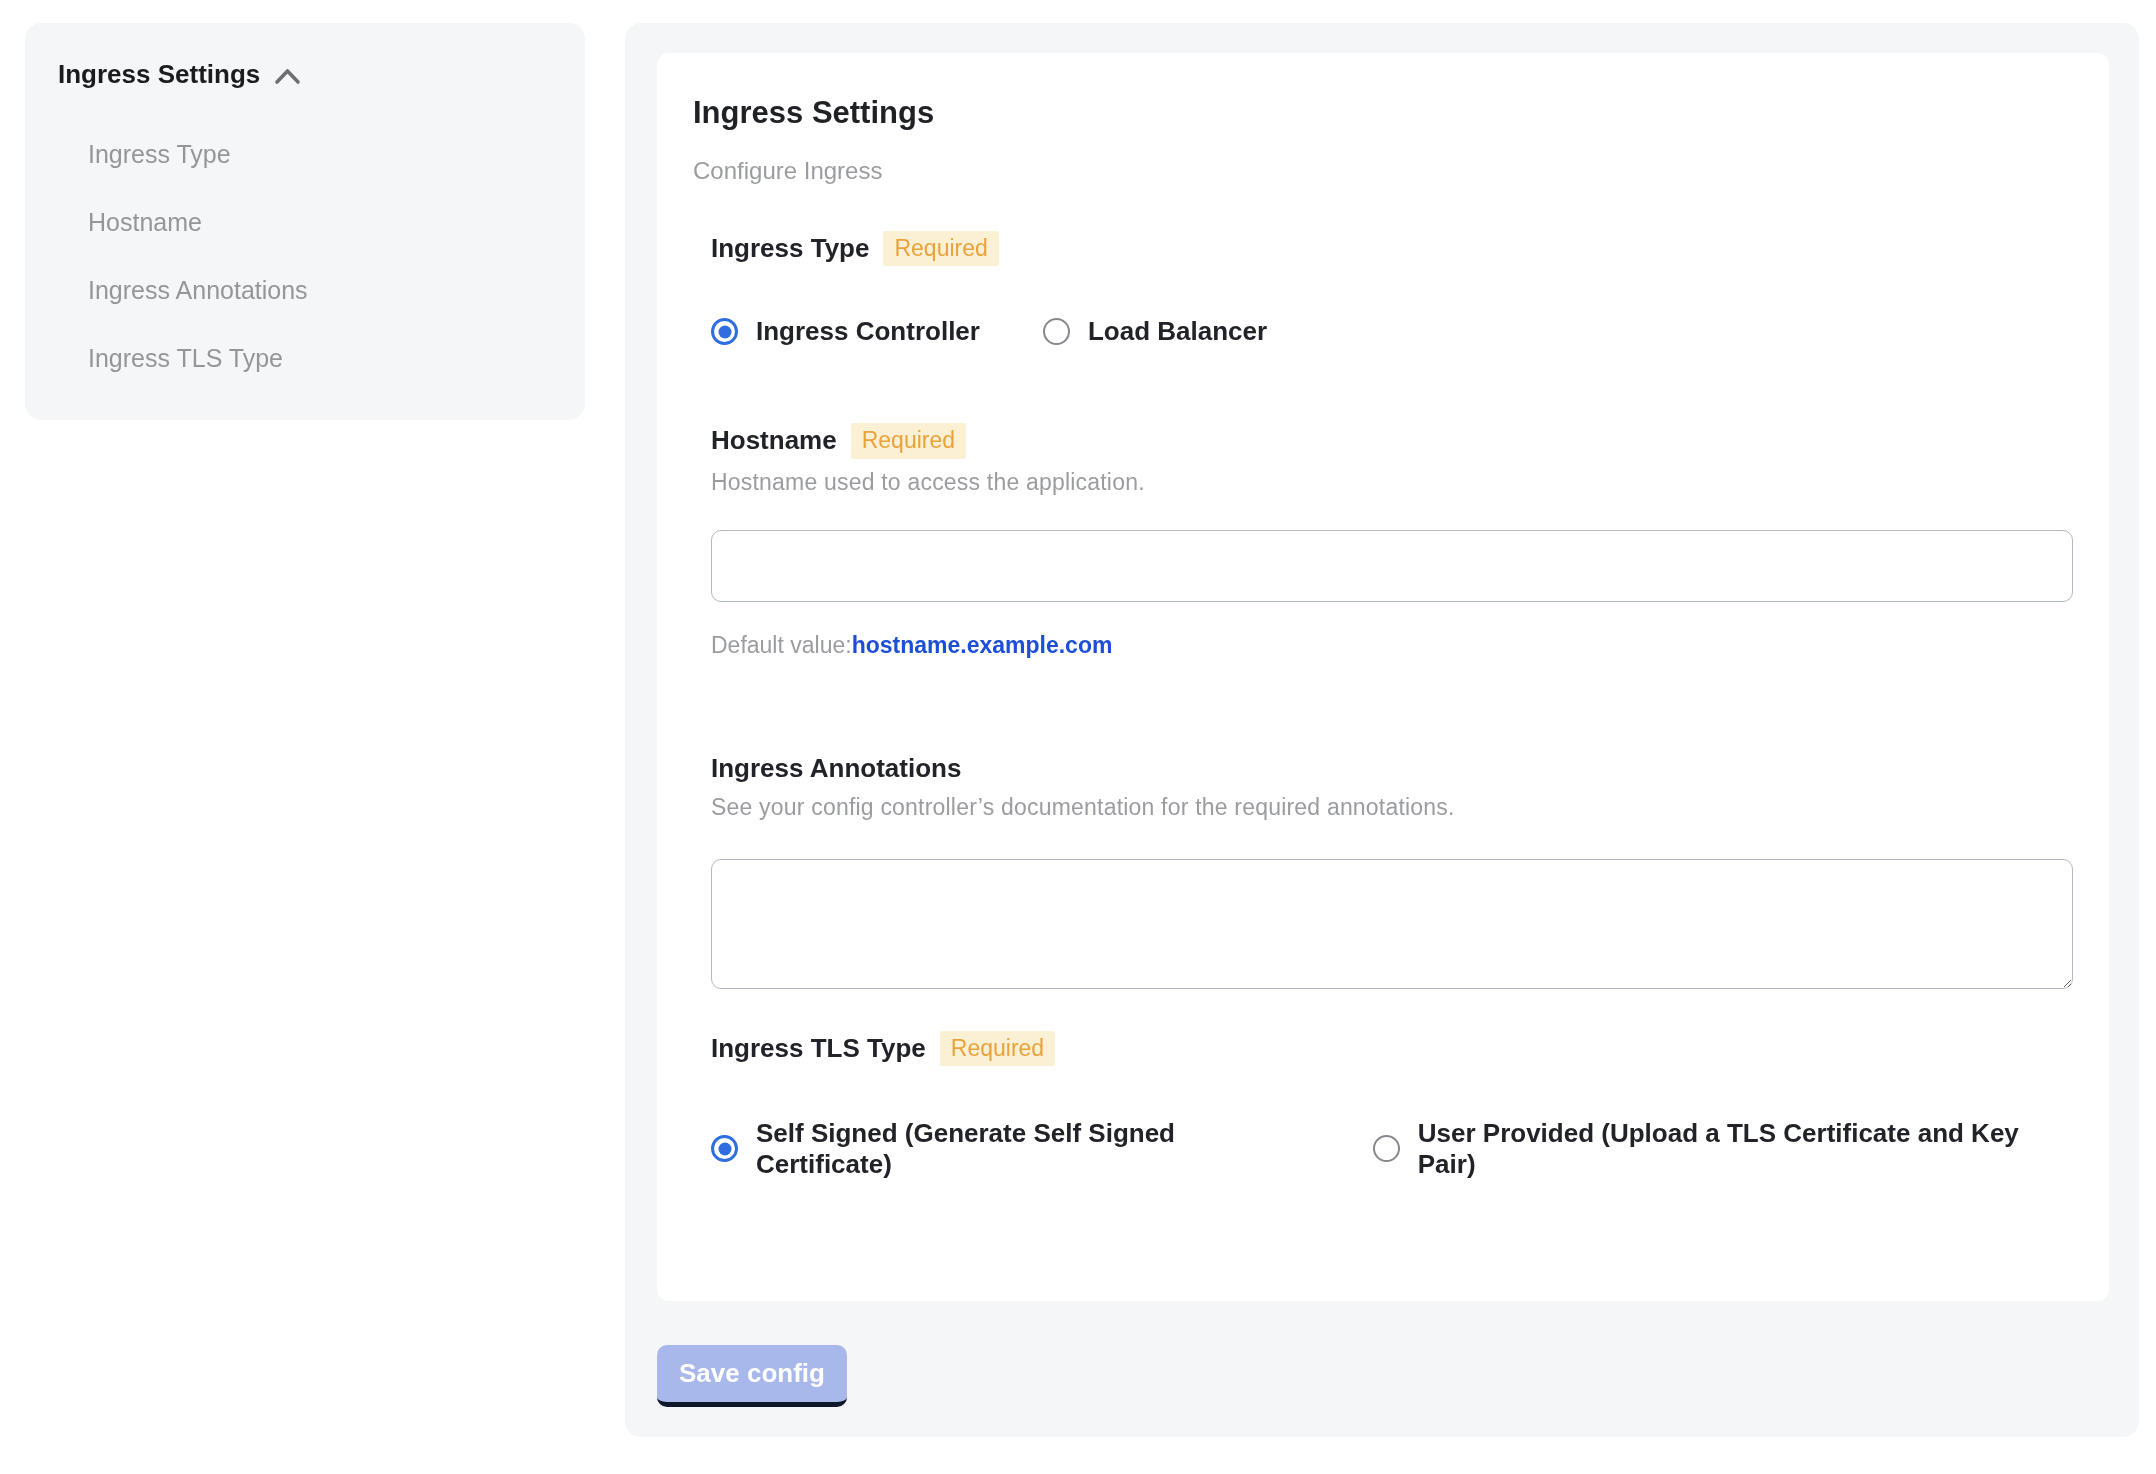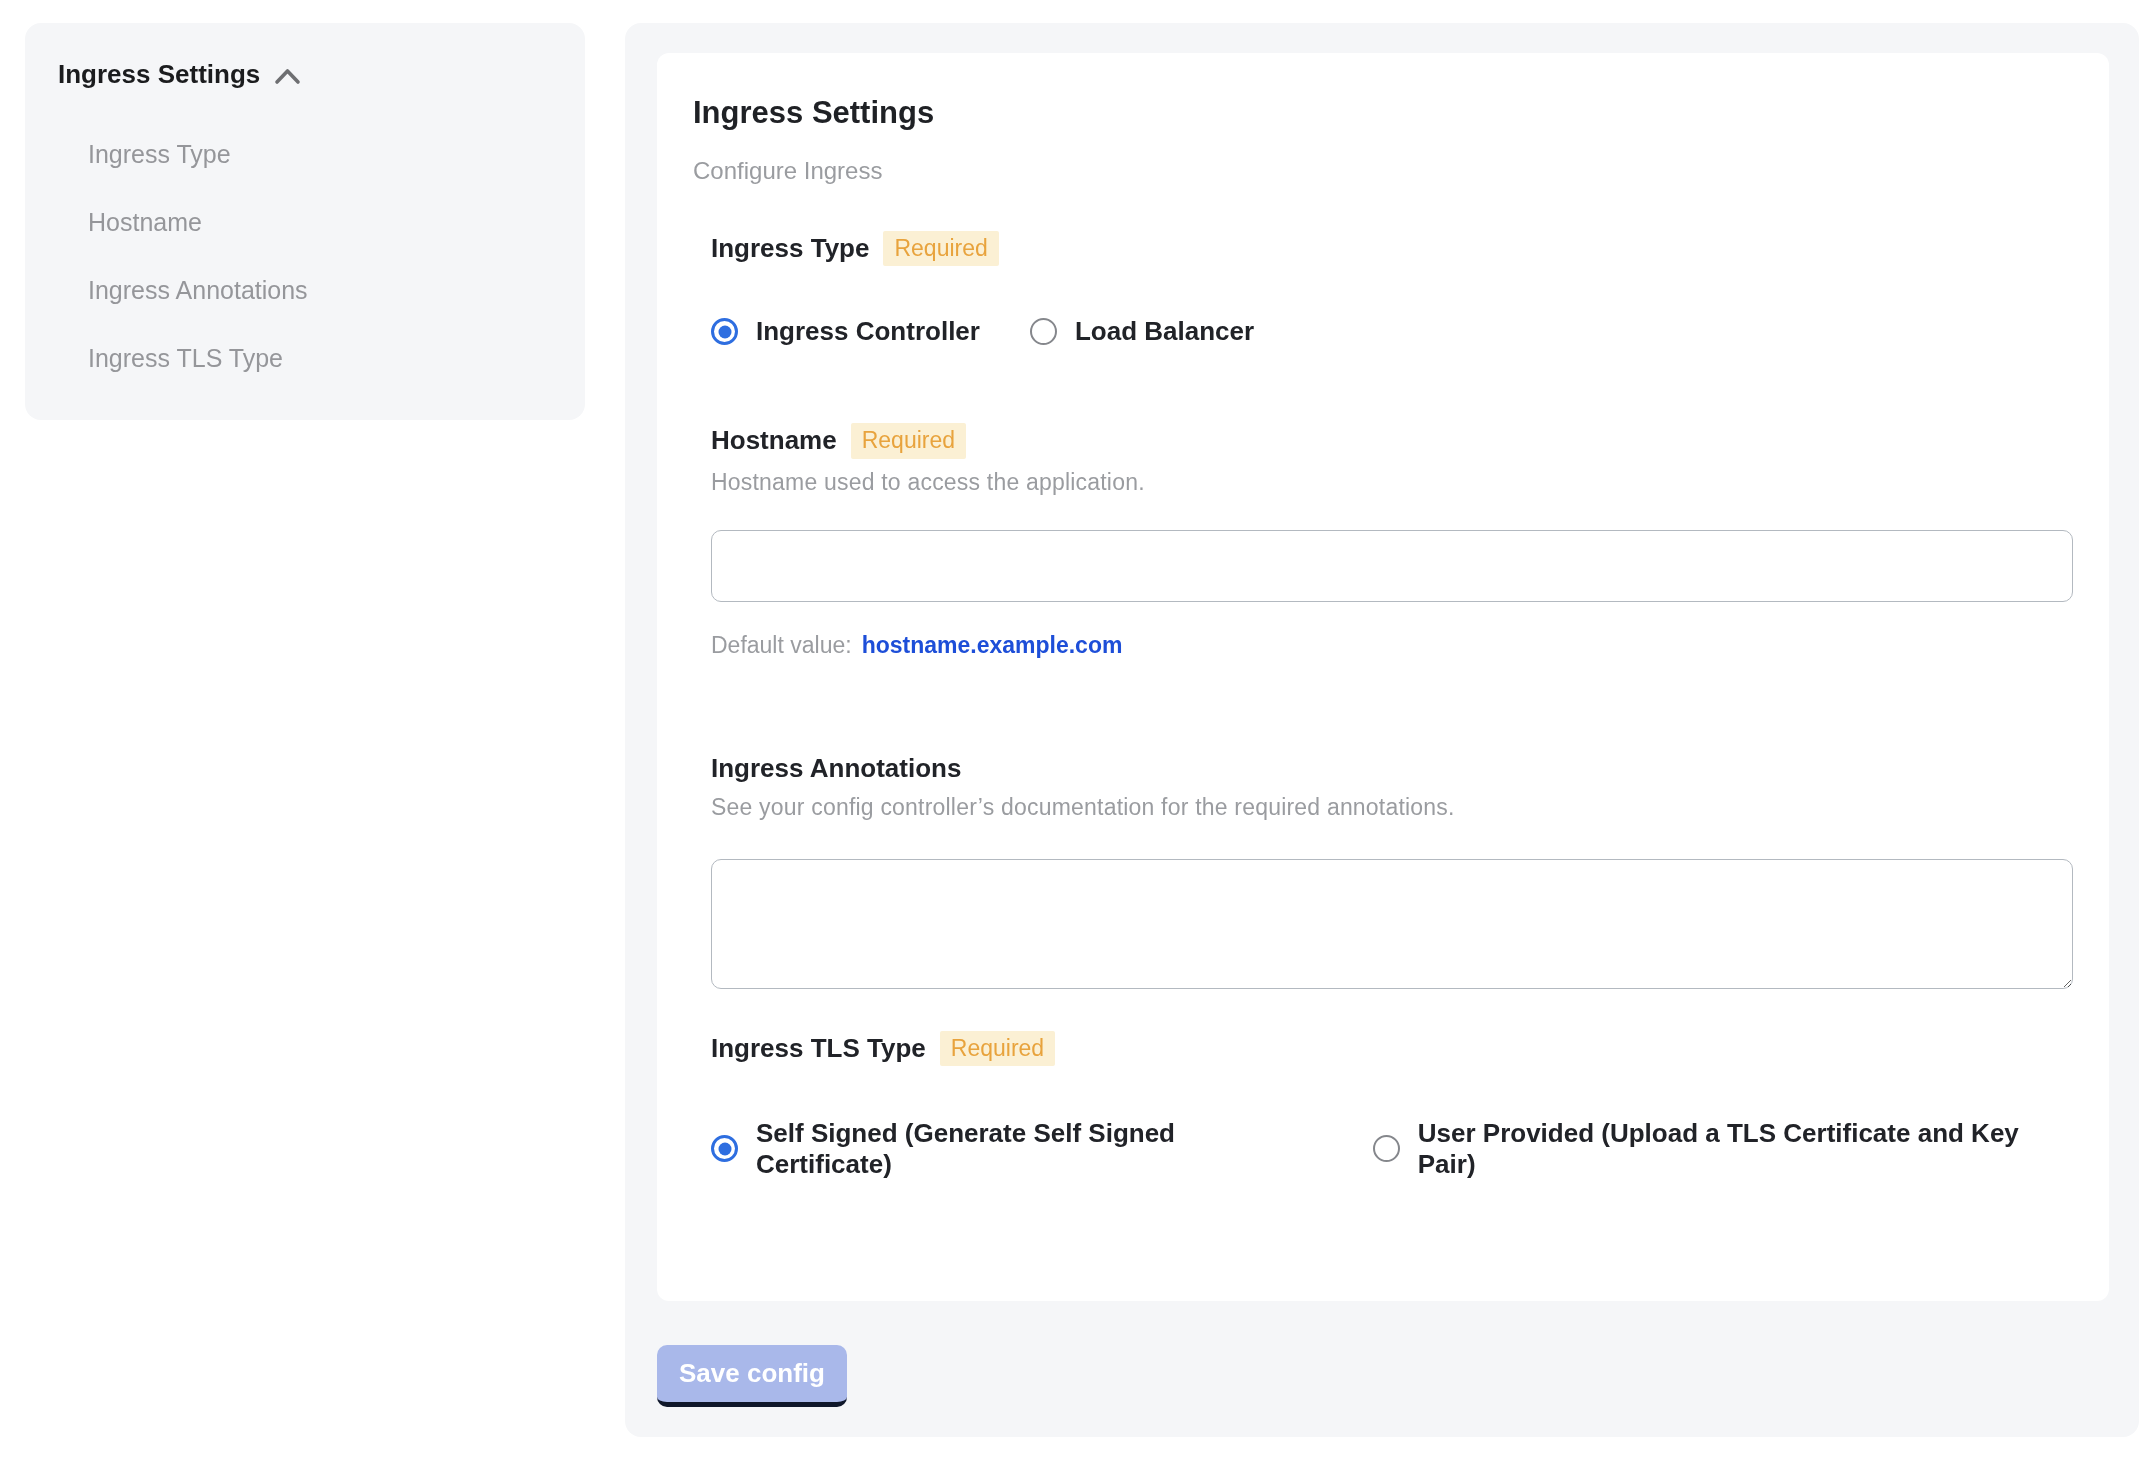--- a/index.html
+++ b/index.html
@@ -92,21 +92,21 @@
     margin-top: 10px;
     font-size: 23px;
     color: #9a9ca0;
     letter-spacing: 0.2px;
   }
 
   
   .radio-row-h {
     display: flex;
     align-items: center;
-    gap: 50px;
+    gap: 63px;
     margin-top: 50px;
   }
   .radio-option {
     display: flex;
     align-items: center;
     gap: 18px;
     cursor: pointer;
   }
   .radio-circle {
     width: 27px;
@@ -144,21 +144,20 @@
     background: #ffffff;
     font-size: 24px;
     font-family: "Liberation Sans", "DejaVu Sans", sans-serif;
     padding: 0 18px;
     outline: none;
   }
   .default-line {
     margin-top: 30px;
     font-size: 23px;
     display: flex;
-    gap: 10px;
     align-items: flex-end;
   }
   .default-label { color: #9a9ca0; }
   .default-value { color: #1d4ed8; font-weight: 700; }
 
   .textarea-input {
     display: block;
     width: 100%;
     height: 130px;
     margin-top: 38px;

